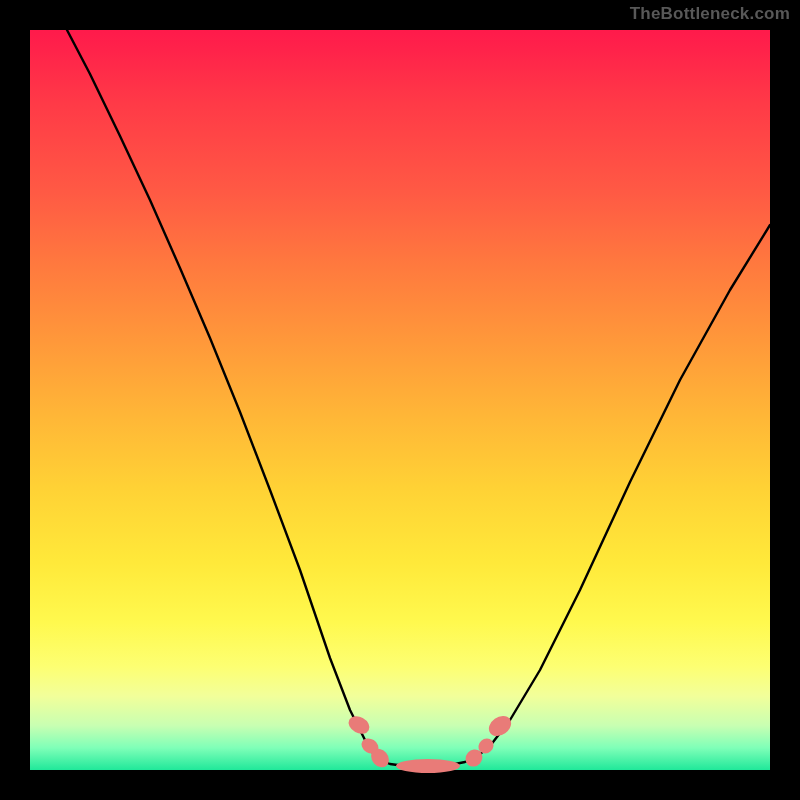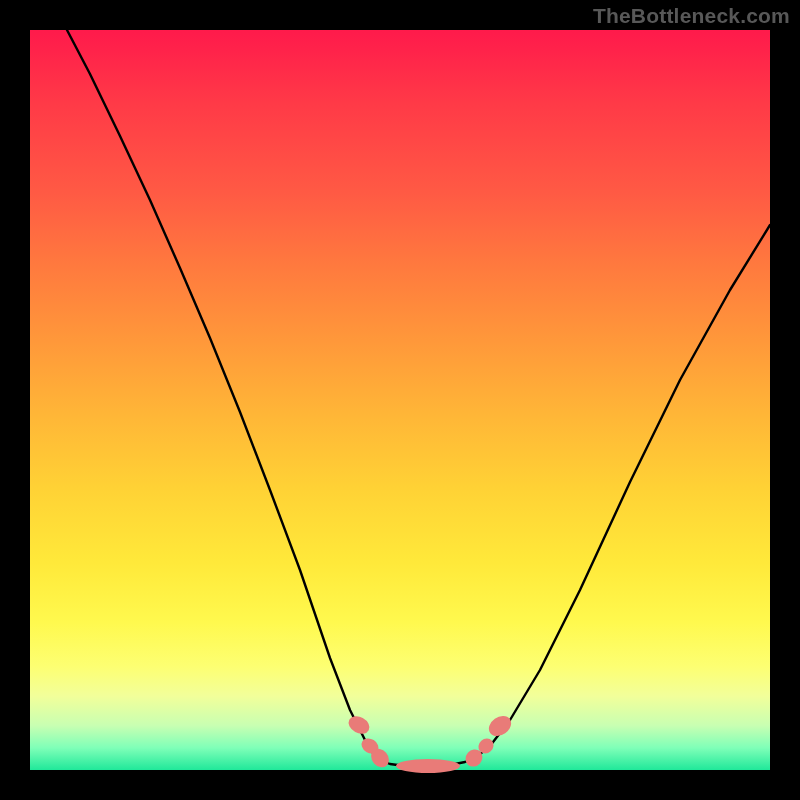--- a/index.html
+++ b/index.html
@@ -49,21 +49,21 @@
     top: 0;
     width: 740px;
     height: 740px;
     overflow: visible;
   }
   .attribution {
     position: absolute;
     top: 4px;
     right: 10px;
     color: #585858;
-    font-size: 21px;
+    font-size: 17px;
     font-weight: 600;
     letter-spacing: 0.2px;
   }
 </style>
 </head>
 <body>
 
 <div class="frame">
   <div class="plot">
     <svg viewBox="0 0 740 740">

